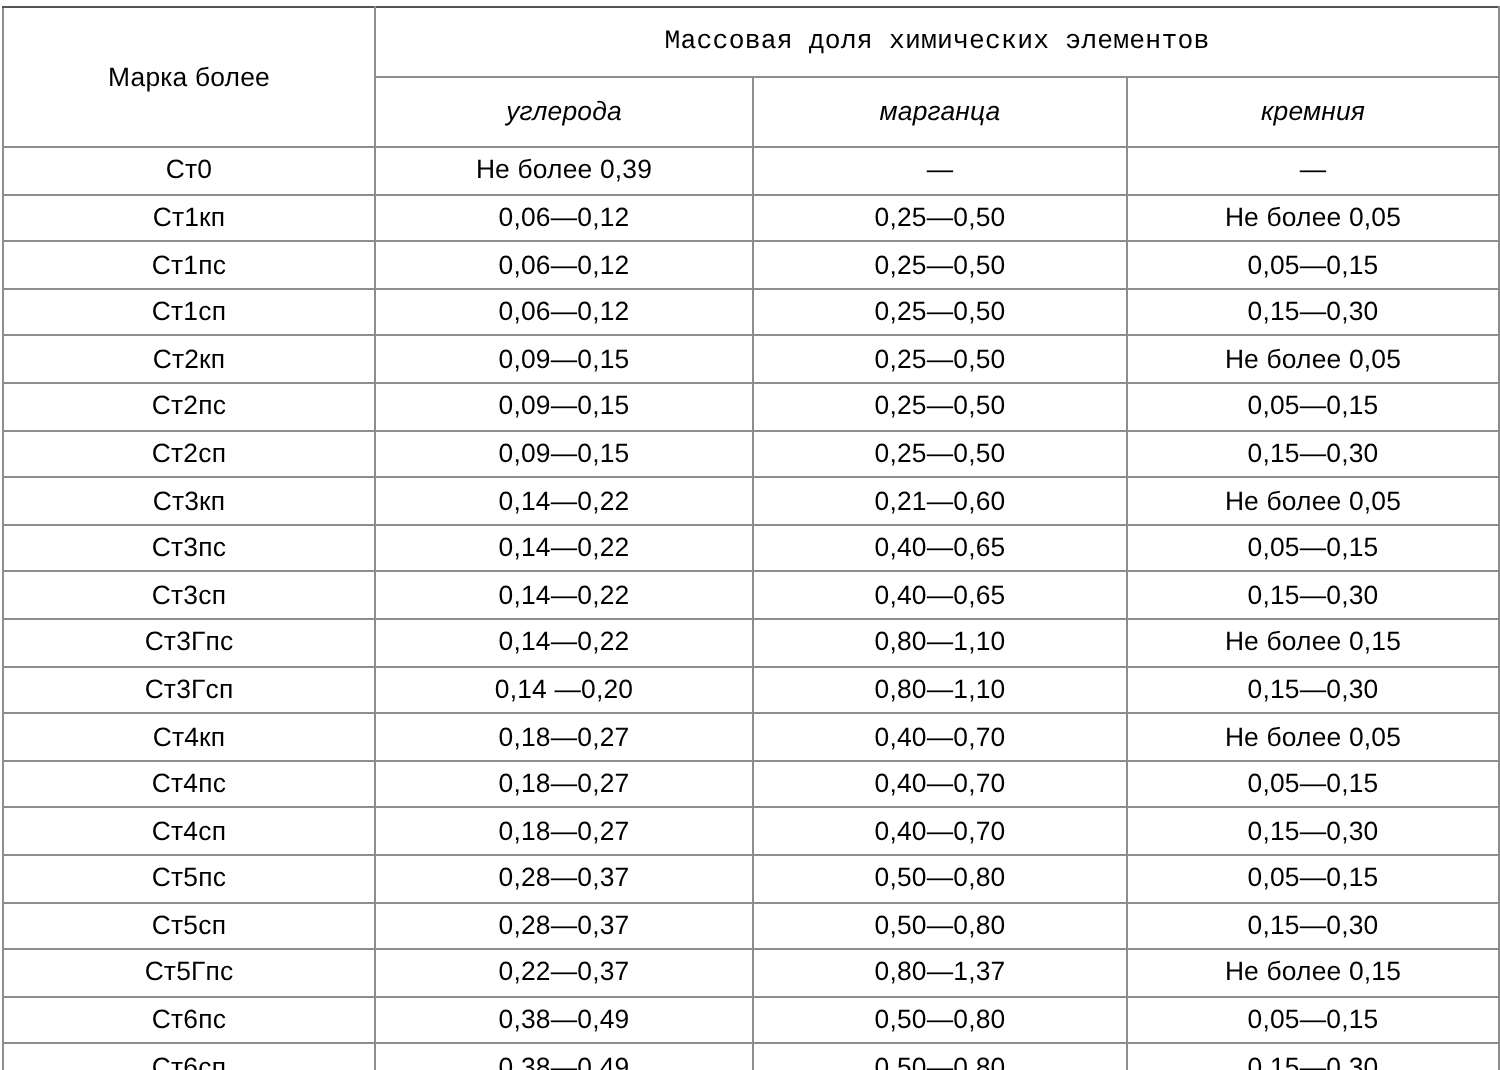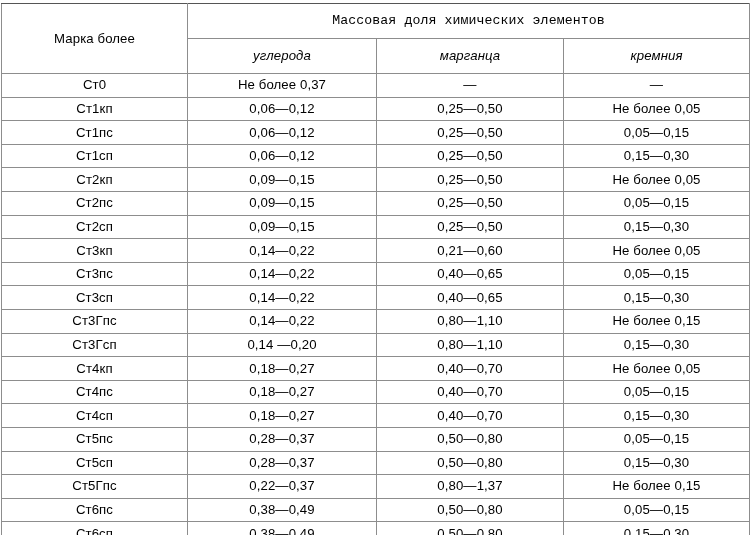--- a/index.html
+++ b/index.html
@@ -86,21 +86,21 @@
       </tr>
       <tr>
         <th class="head-sub">углерода</th>
         <th class="head-sub">марганца</th>
         <th class="head-sub">кремния</th>
       </tr>
     </thead>
     <tbody id="table-body">
         <tr>
           <td class="grade-cell">Ст0</td>
-          <td>Не более 0,37</td>
+          <td>Не более 0,39</td>
           <td>—</td>
           <td>—</td>
         </tr>
         <tr>
           <td class="grade-cell">Ст1кп</td>
           <td>0,06—0,12</td>
           <td>0,25—0,50</td>
           <td>Не более 0,05</td>
         </tr>
         <tr>

